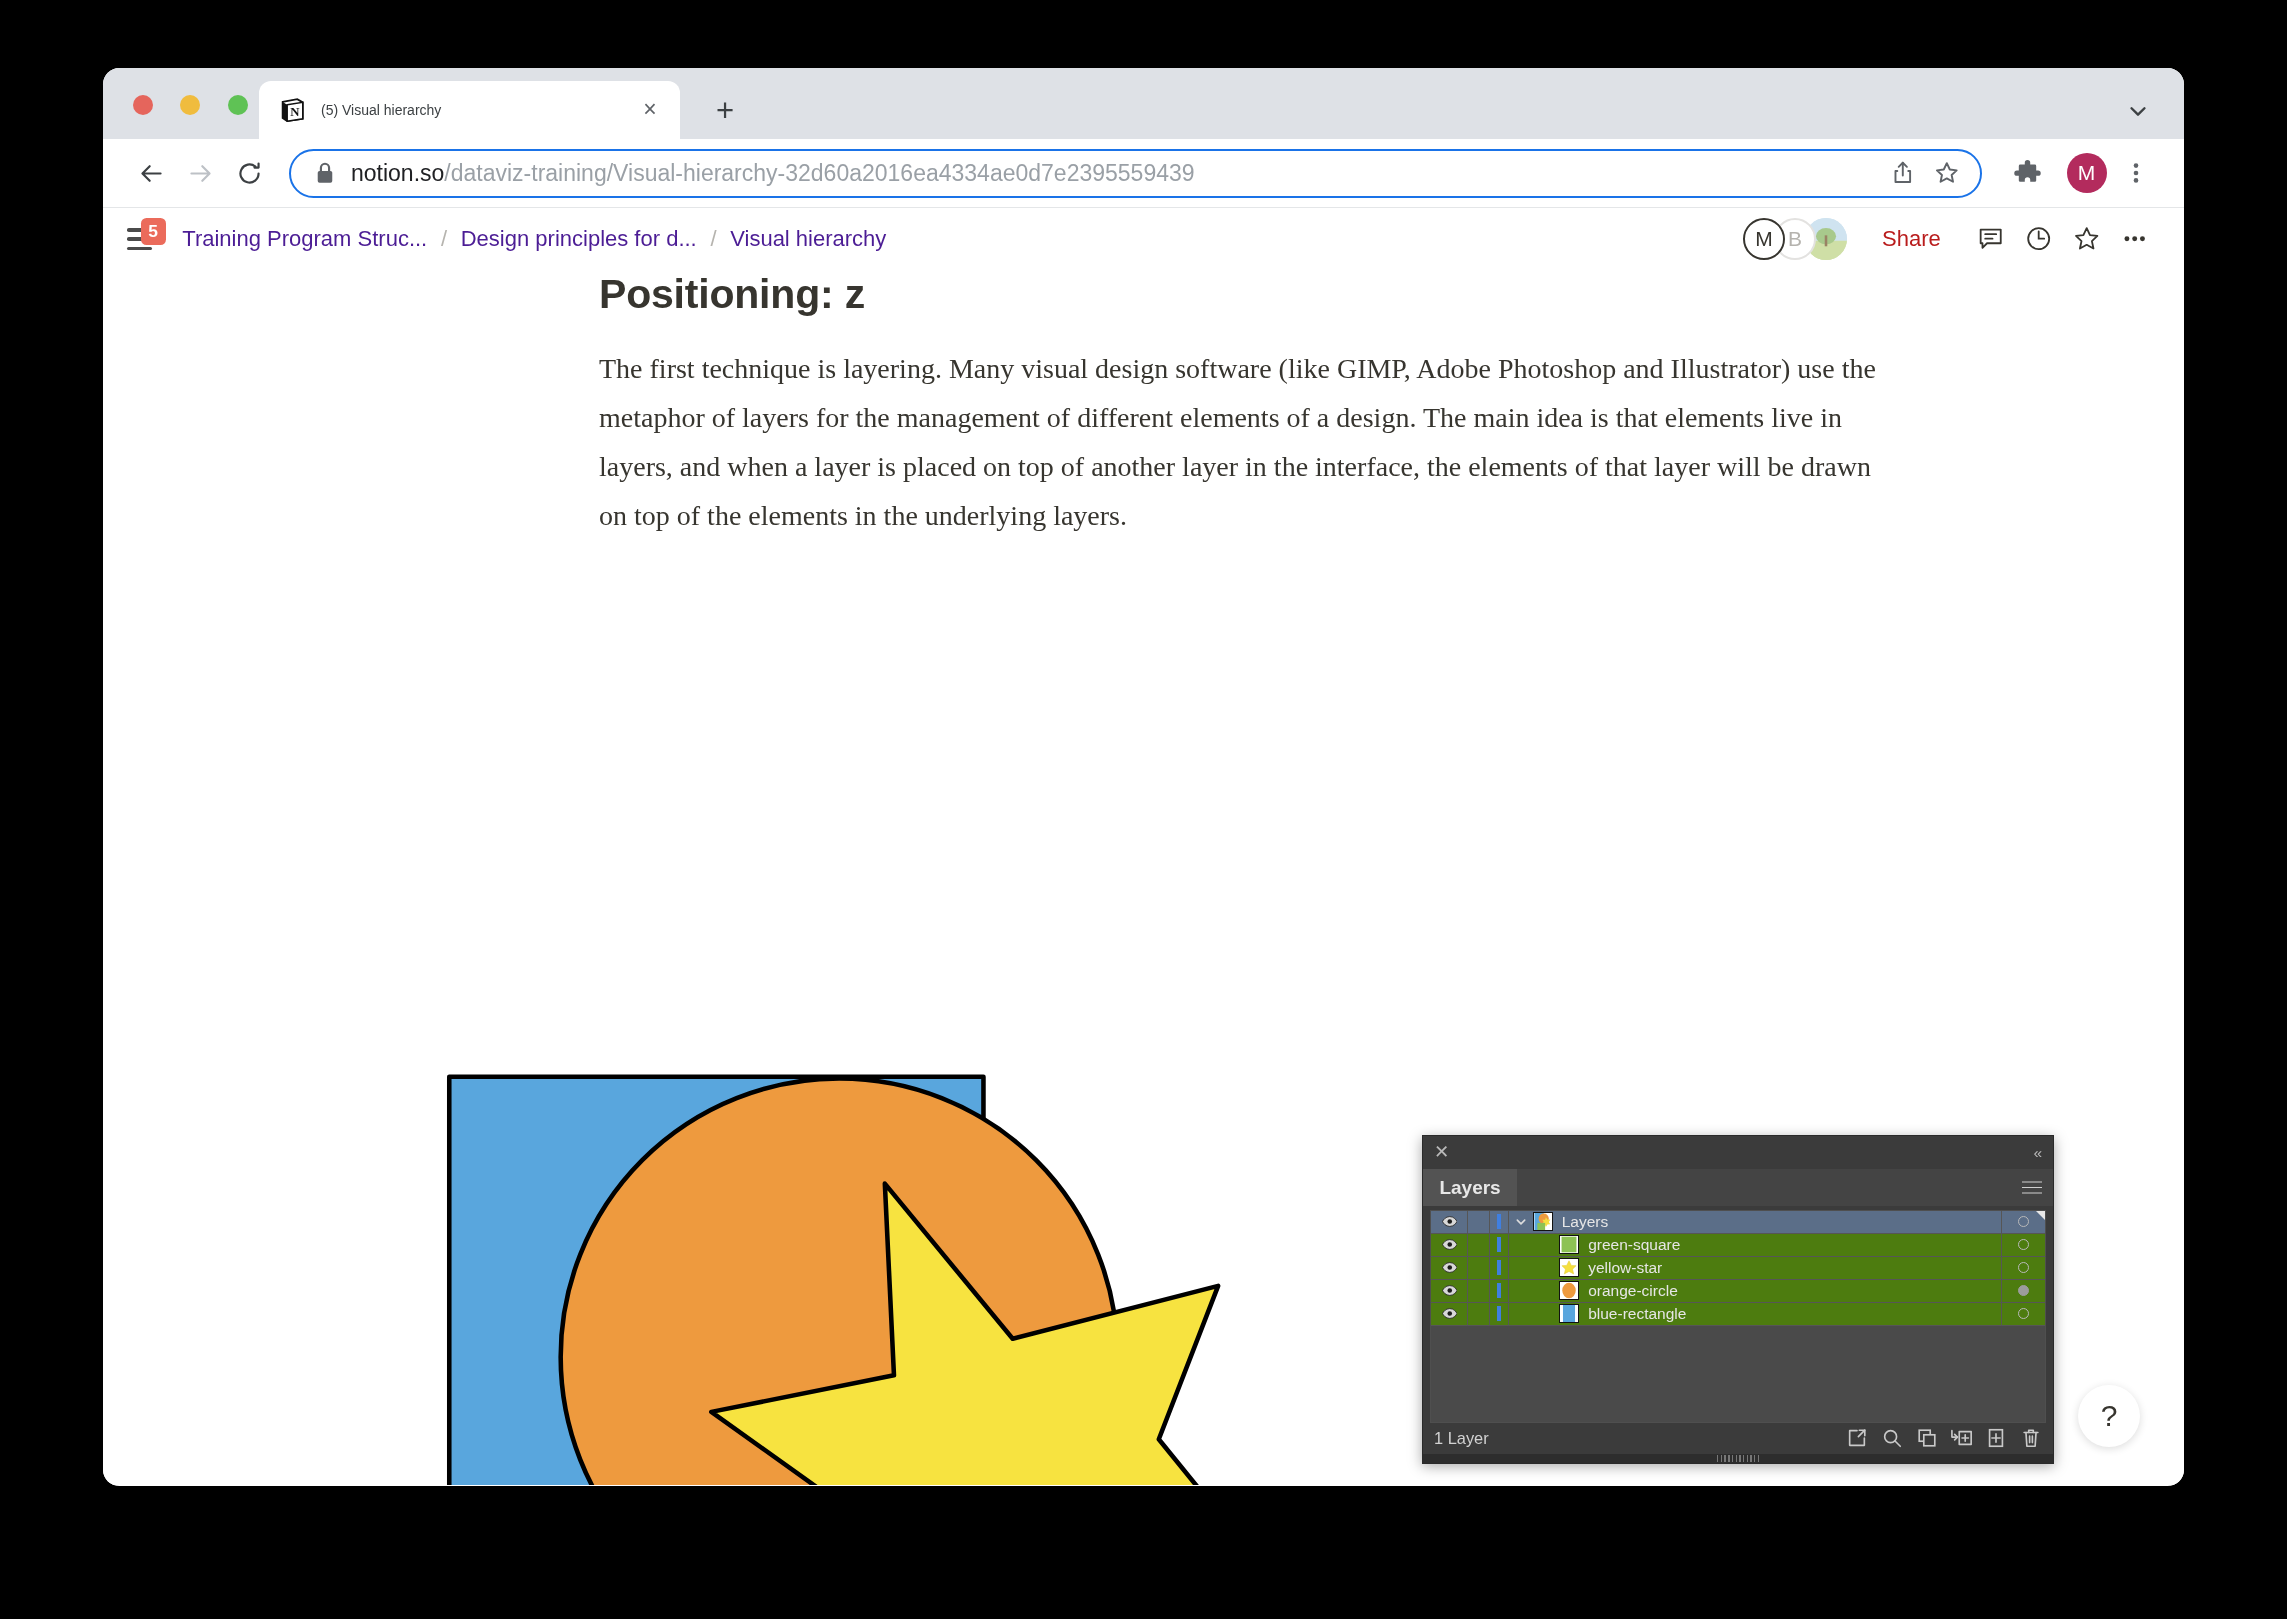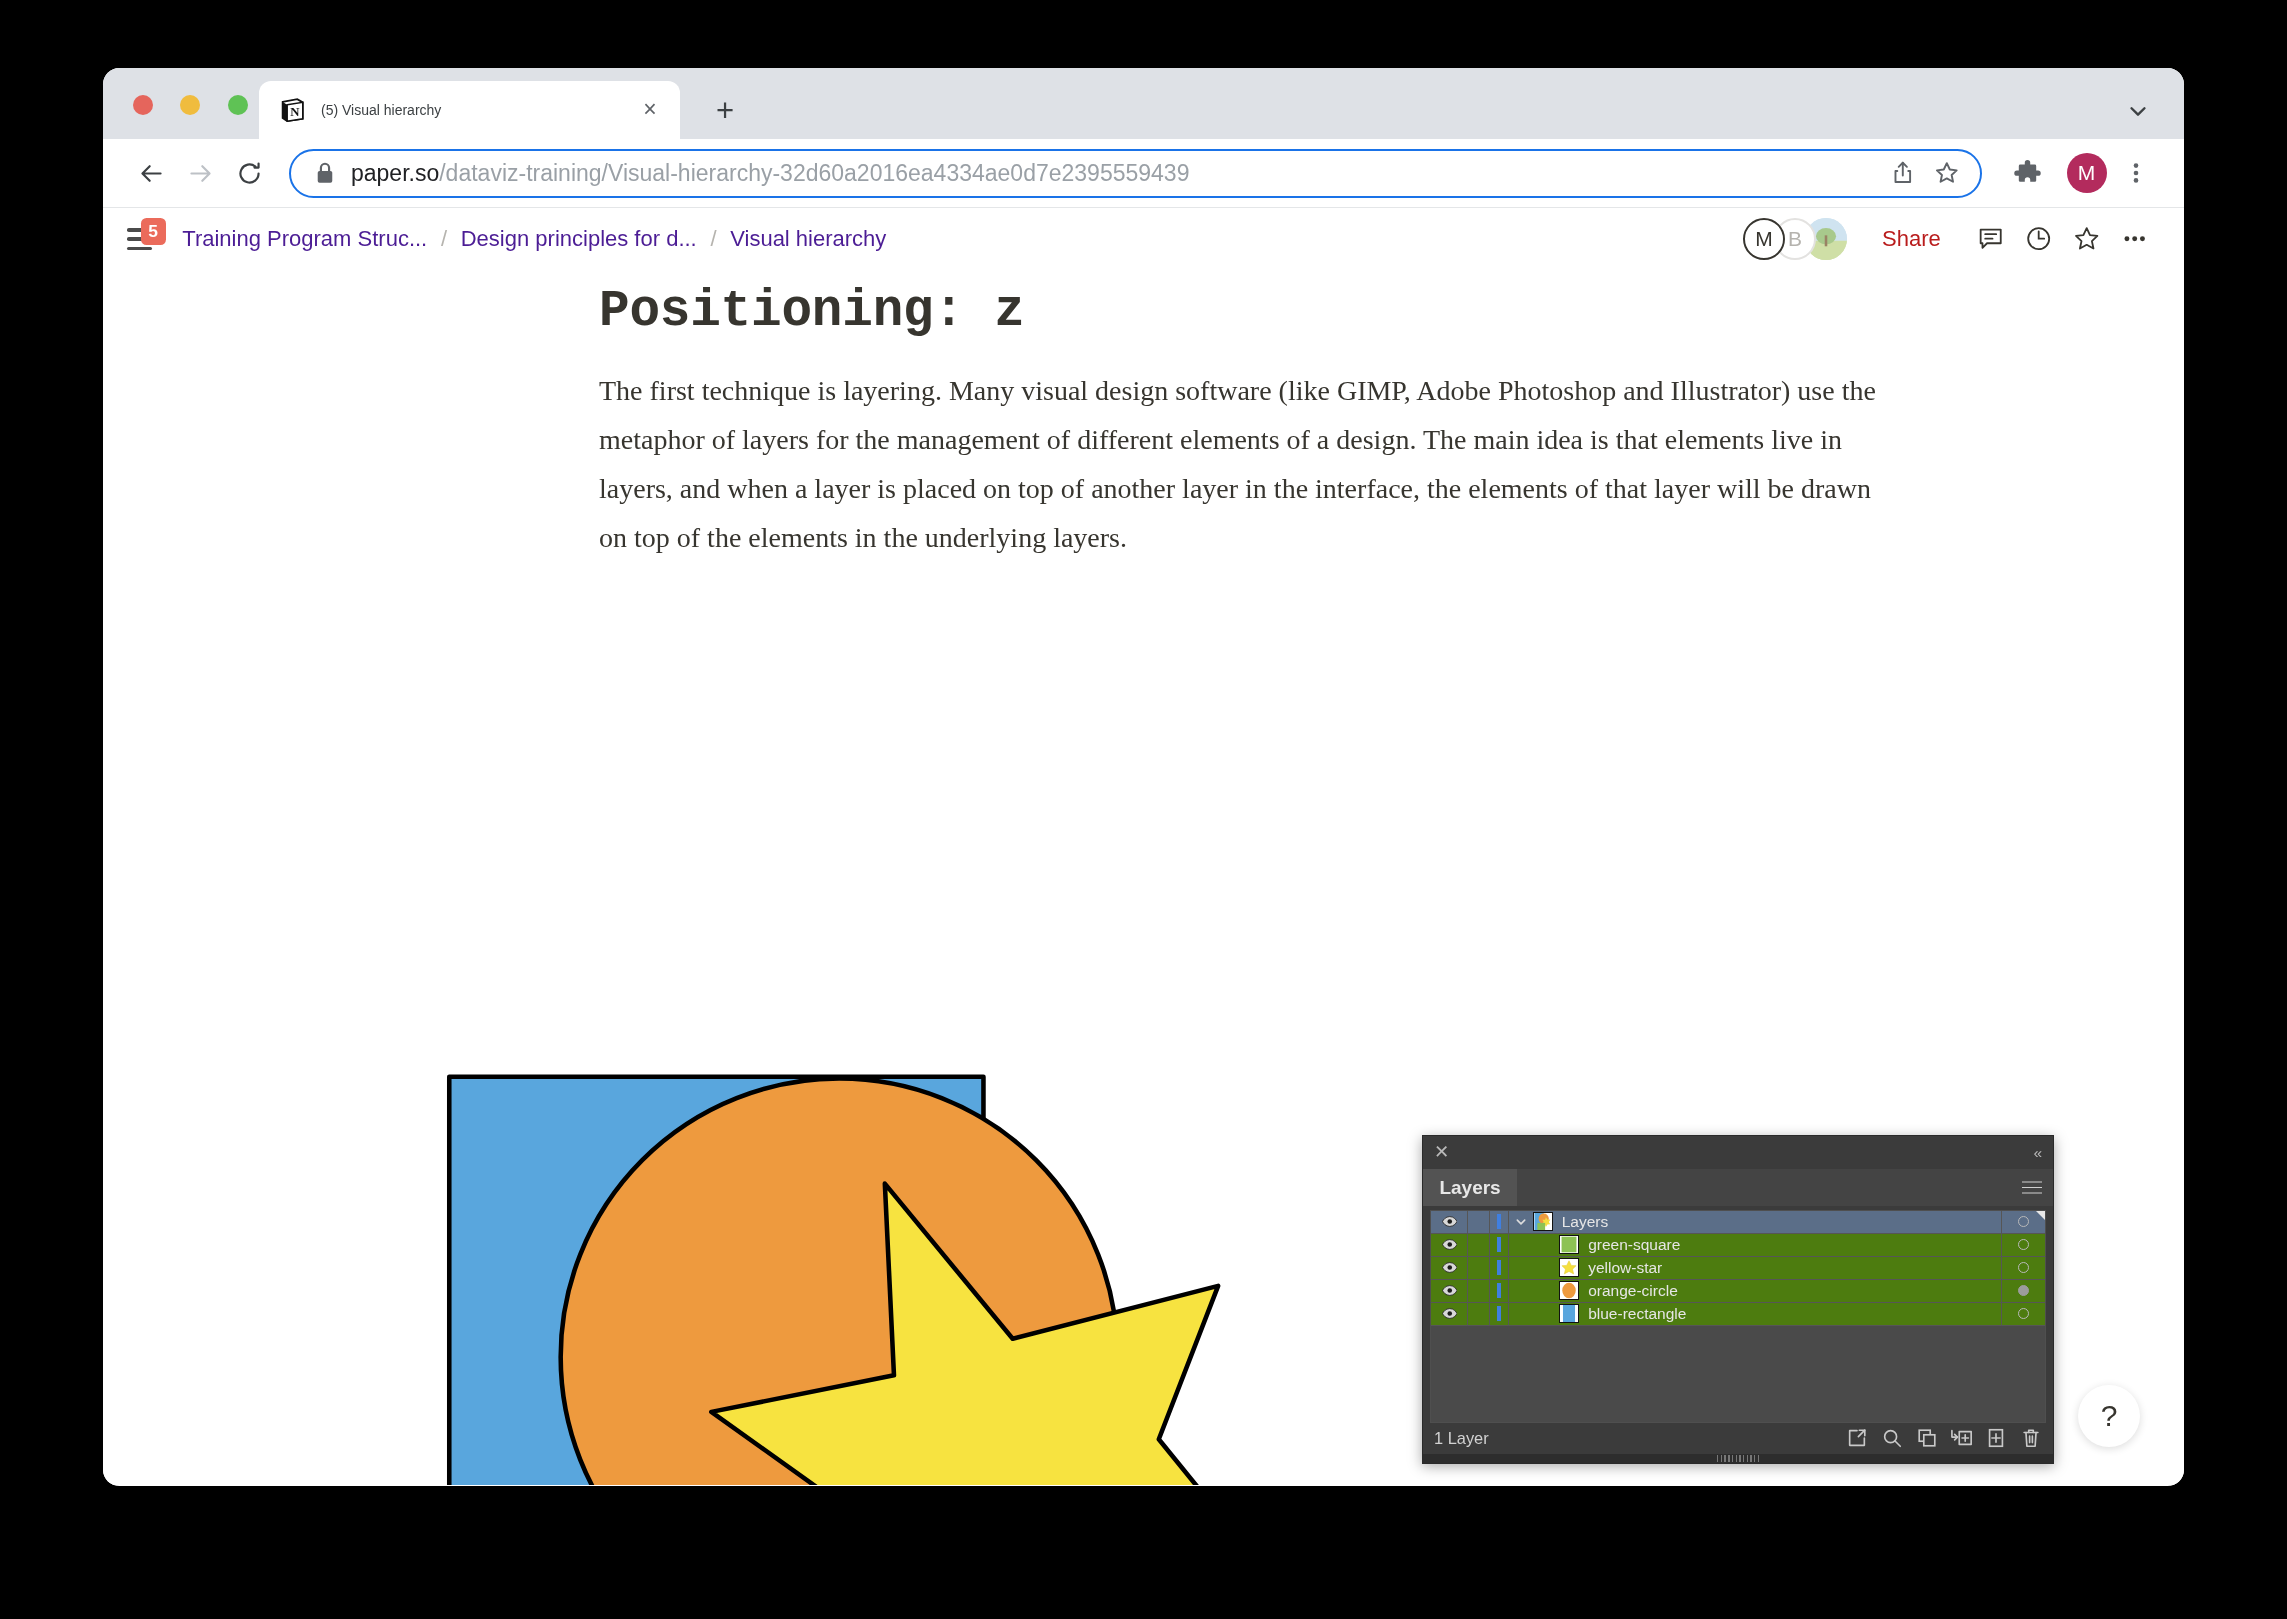--- a/index.html
+++ b/index.html
@@ -190,25 +190,25 @@
     height: 1215px;
     background: #ffffff;
     overflow: hidden;
   }
   #doc {
     position: absolute;
     left: 496px; top: 0;
     width: 1297px;
   }
   #doc-heading {
-    font-family: Liberation Mono, monospace;
-    font-size: 51px; font-weight: 700;
+    font-family: Liberation Sans, sans-serif;
+    font-size: 41px; font-weight: 700;
     color: #37352f;
     letter-spacing: -0.2px;
-    margin-top: 13px;
+    margin-top: 1px;
   }
   .doc-para {
     font-family: "Liberation Serif", serif;
     font-size: 28px; line-height: 49px;
     color: #37352f;
     margin-top: 25.6px;
     max-width: 1284px;
   }
 
   
@@ -404,21 +404,21 @@
       </svg>
     </div>
 
     <div id="omnibox">
       <span class="lock-icon">
         <svg viewBox="0 0 22 26">
           <rect x="3" y="11" width="16" height="13" rx="2" fill="#5f6368"></rect>
           <path d="M6.5 11 V7.5 A4.5 4.5 0 0 1 15.5 7.5 V11" fill="none" stroke="#5f6368" stroke-width="2.4"></path>
         </svg>
       </span>
-      <span class="url-text"><b id="url-domain">paper.so</b><span id="url-path">/dataviz-training/Visual-hierarchy-32d60a2016ea4334ae0d7e2395559439</span></span>
+      <span class="url-text"><b id="url-domain">notion.so</b><span id="url-path">/dataviz-training/Visual-hierarchy-32d60a2016ea4334ae0d7e2395559439</span></span>
       <span class="omni-icon">
         <svg width="25.6" height="25.6" viewBox="0 0 28 28" fill="none" stroke="currentColor" stroke-width="2.1" stroke-linecap="round" stroke-linejoin="round">
           <path d="M8 12 H6 V24 H22 V12 H20"></path>
             <path d="M14 3 V17"></path>
             <path d="M9.5 7.5 L14 3 L18.5 7.5"></path>
         </svg>
       </span>
       <span class="omni-icon">
         <svg width="25.6" height="25.6" viewBox="0 0 28 28" fill="none" stroke="currentColor" stroke-width="2.1" stroke-linejoin="round">
           <path d="M14 3.5 L17.3 10.4 L24.8 11.3 L19.3 16.4 L20.8 23.8 L14 20.1 L7.2 23.8 L8.7 16.4 L3.2 11.3 L10.7 10.4 Z"></path>

